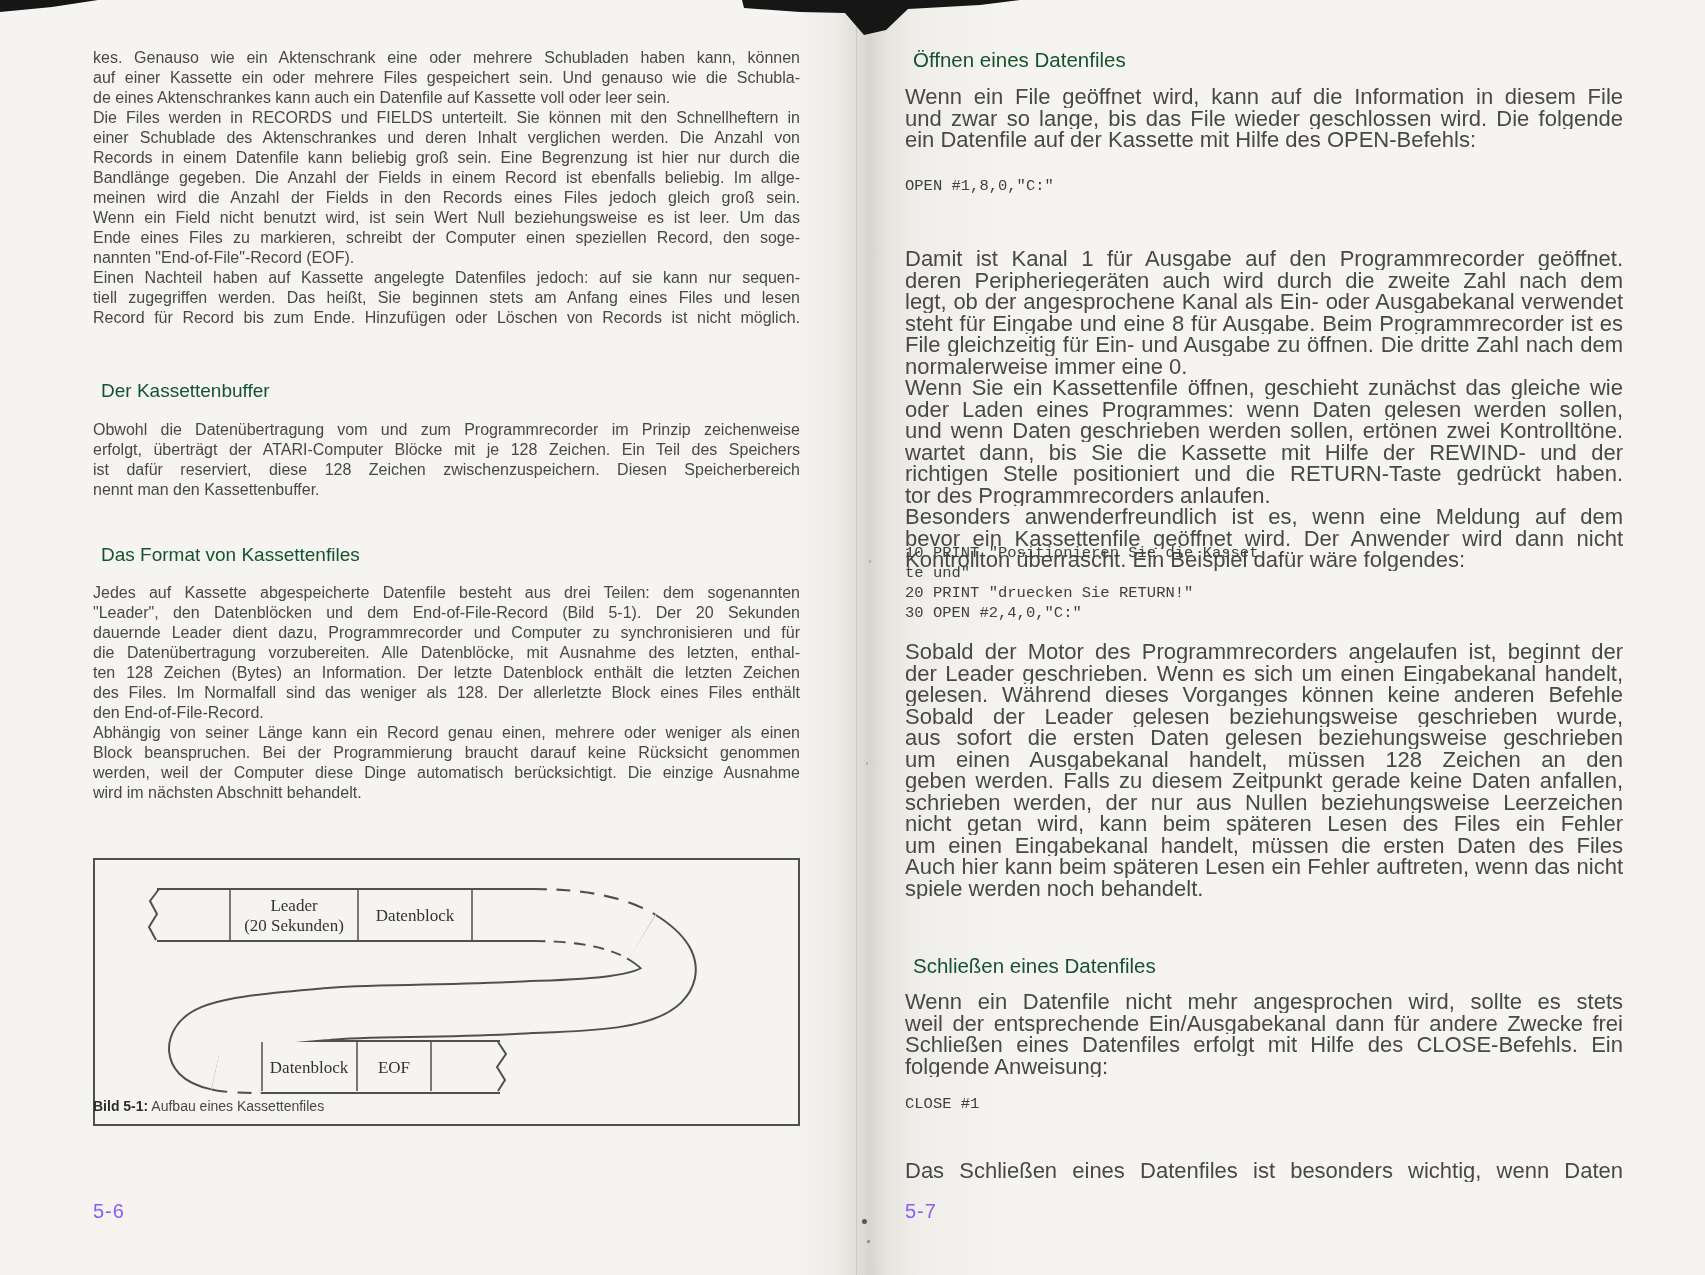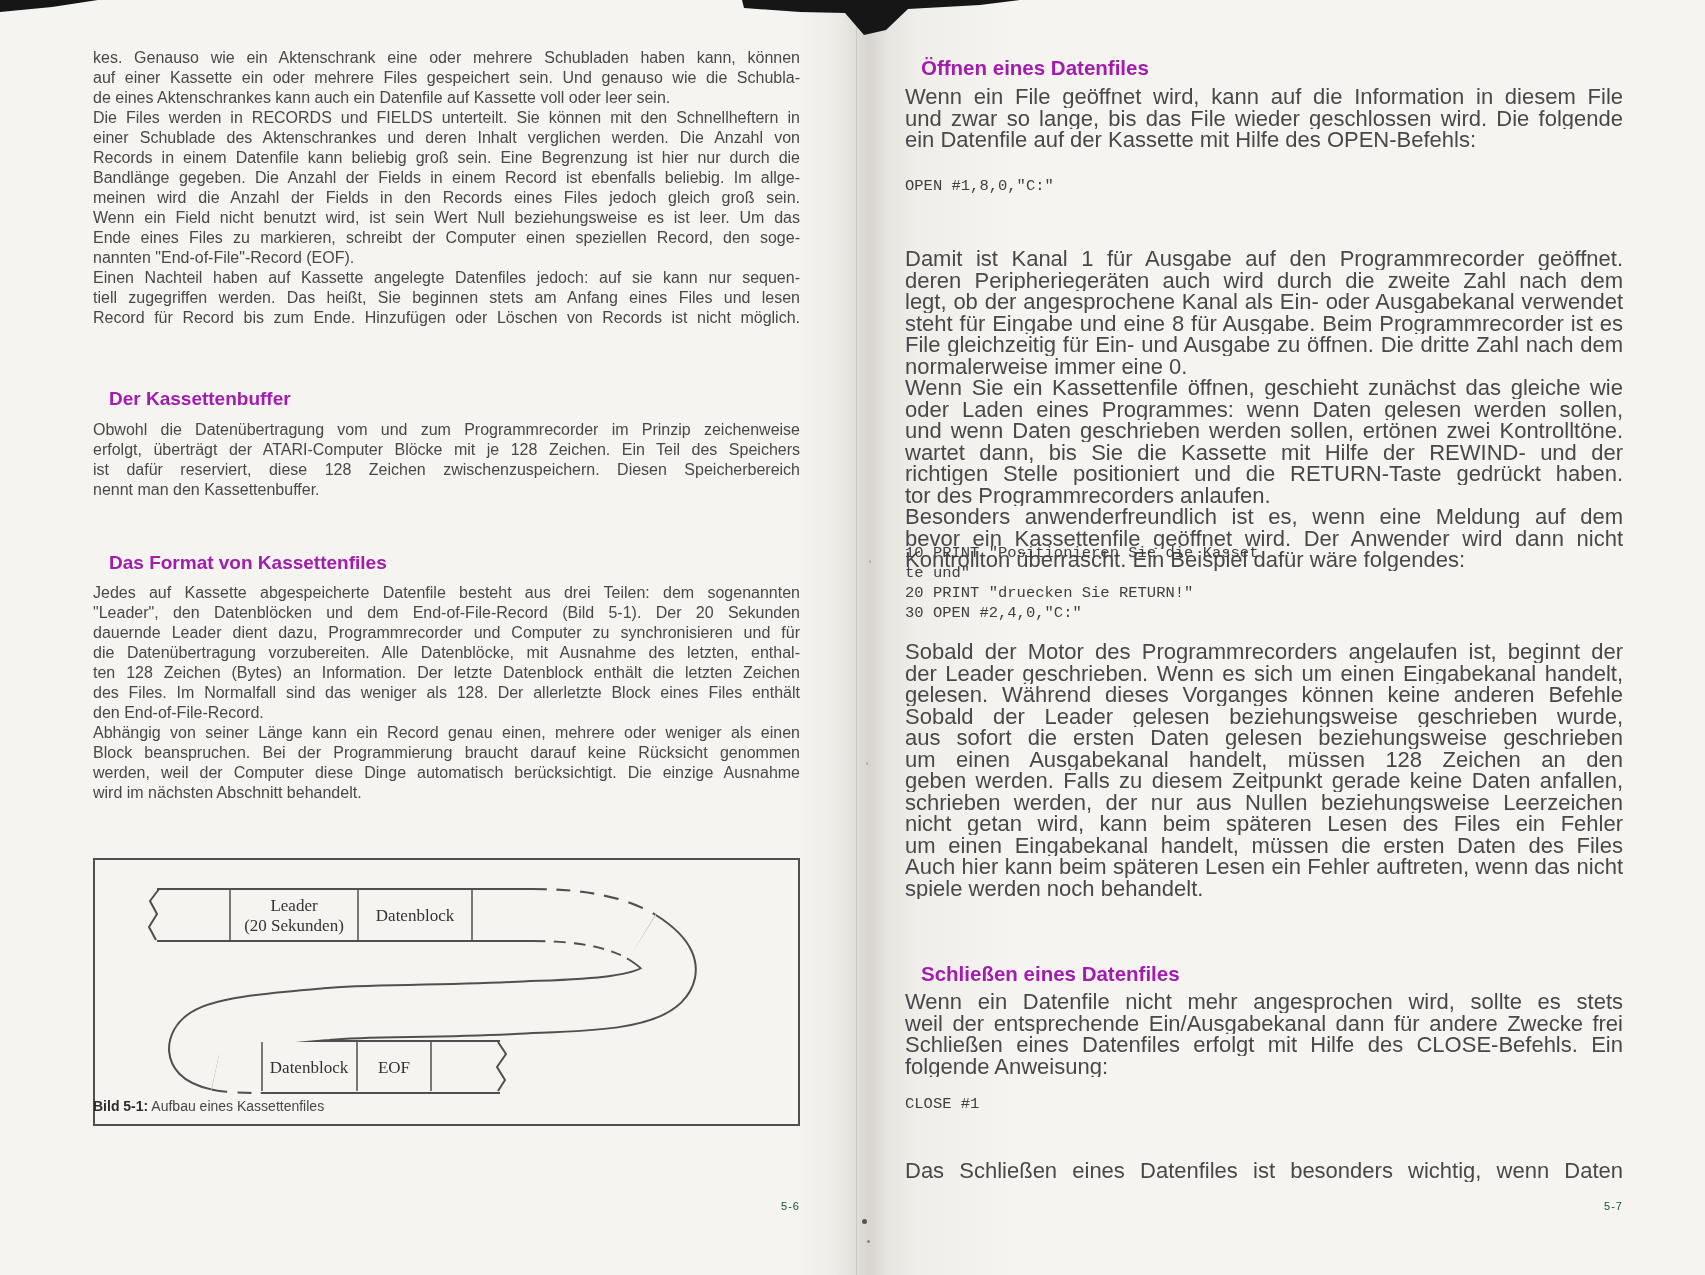--- a/index.html
+++ b/index.html
@@ -13,34 +13,34 @@
   
   .ln{
     text-align:justify;text-align-last:justify;
     overflow:hidden;white-space:normal;
     color:#484848;
   }
   .ln.nj{text-align-last:left;}
   .body-left .ln{font-size:16px;line-height:20px;height:20px;}
   .body-right .ln{font-size:22px;line-height:21.5px;height:21.5px;}
   
-  .h2{font-weight:bold;color:#a21caf;margin:16px;}
+  .h2{font-weight:normal;color:#14532d;margin:8px;}
   .h2.hl{font-size:19px;}
   .h2.hr{font-size:20.5px;}
   
   .code .ln{
     font-family:"Liberation Mono","DejaVu Sans Mono",monospace;
     font-size:15.5px;line-height:20px;height:20px;
     text-align:left;text-align-last:left;color:#3f3f3f;
   }
   
   .caption{font-size:14px;color:#474747;}
   .caption b{color:#2d2d2d;}
   
-  .pagenum{text-align:right;font-size:11px;color:#14532d;letter-spacing:1px;}
+  .pagenum{text-align:left;font-size:20px;color:#8b5cf6;letter-spacing:1px;}
   
   .figwrap{position:absolute;left:0;}
   .figlabel{font-family:"Liberation Serif","DejaVu Serif",serif;font-size:17px;fill:#333;}
   
   .gutter{
     position:absolute;top:0;left:795px;width:220px;height:1275px;z-index:1;
     background:linear-gradient(90deg,
       rgba(95,88,76,0) 0%,
       rgba(95,88,76,0.05) 18%,
       rgba(95,88,76,0.16) 30%,

